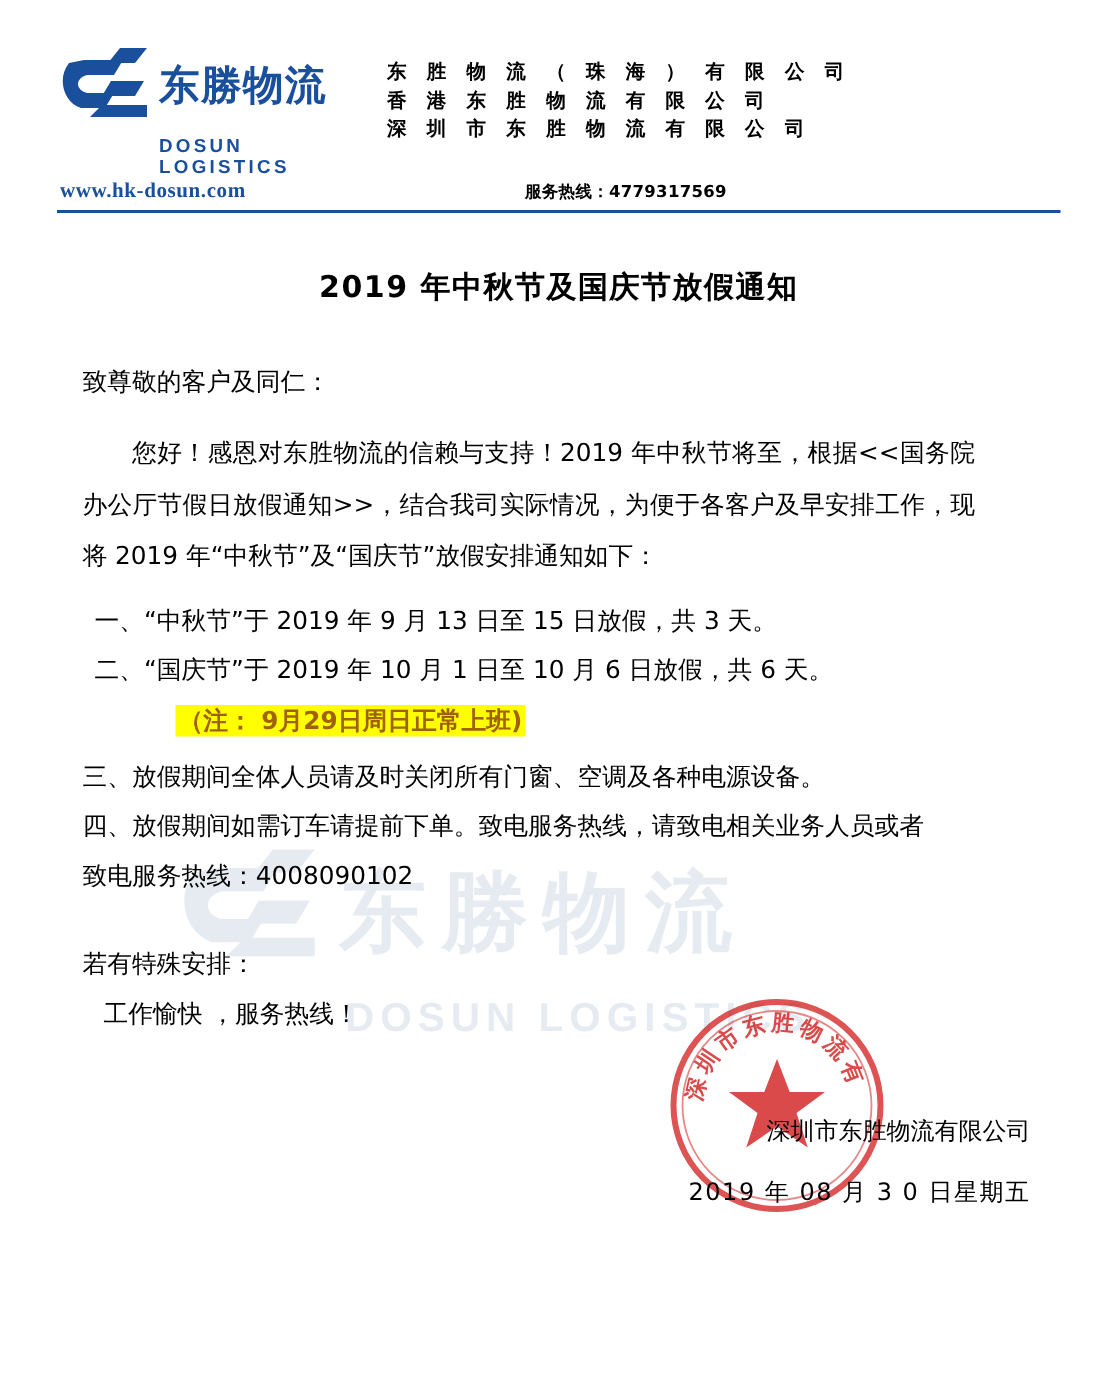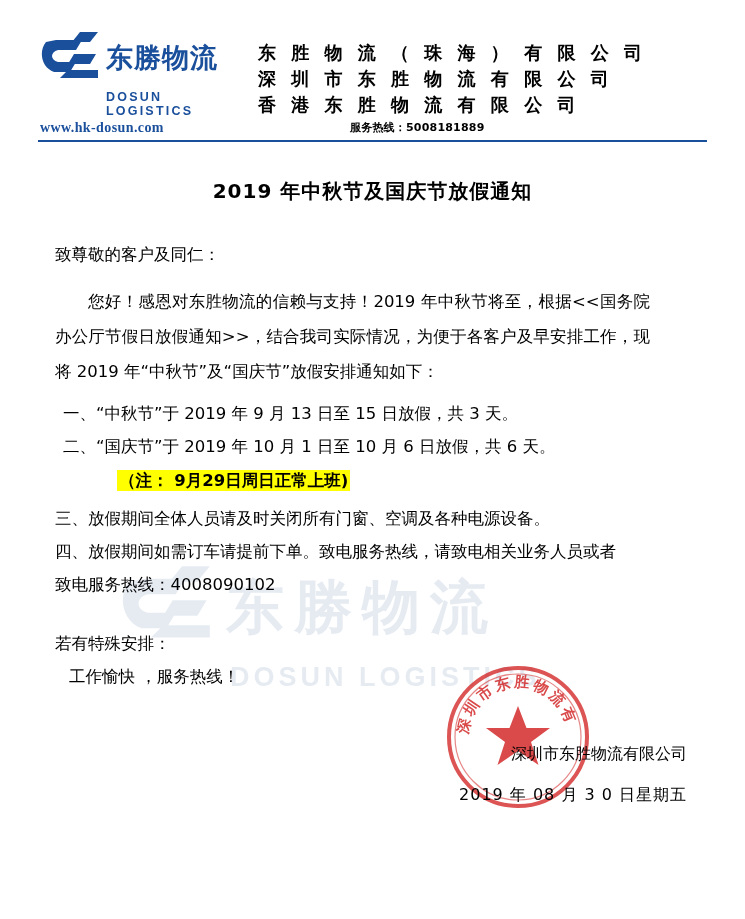--- a/index.html
+++ b/index.html
@@ -63,21 +63,21 @@
     color: #1a4f9c;
     font-weight: bold;
   }
   .company-names {
     flex: 1 1 auto;
     padding-left: 8px;
     padding-top: 12px;
   }
   .company-names div {
     font-family: "DejaVu Sans", sans-serif;
-    font-size: 18px;
+    font-size: 13px;
     font-weight: bold;
     letter-spacing: 4.5px;
     color: #000;
     line-height: 1.45;
     white-space: nowrap;
   }
   .header-meta {
     position: relative;
     padding: 2px 40px 0 40px;
     display: flex;
@@ -142,21 +142,21 @@
   }
   .item-indent {
     padding-left: 8px;
   }
   .note-line {
     padding-left: 62px;
     margin: 2px 0 4px 0;
   }
   .note {
     background: #ffff00;
-    color: #000000;
+    color: #a16207;
     font-weight: bold;
     padding: 1px 2px;
   }
   .tail {
     margin-top: 26px;
   }
   .tail-line {
     line-height: 2.0;
   }
   .tail-indent {
@@ -235,28 +235,28 @@
             <path d="M20 50 L58 50 L58 42 L28 42 Z" fill="#1a4f9c"></path>
             <path d="M34 26 L56 26 L50 36 L28 36 Z" fill="#1a4f9c"></path>
           </svg>
         </div>
         <div class="logo-cn">东勝物流</div>
       </div>
       <div class="logo-en">DOSUN LOGISTICS</div>
     </div>
     <div class="company-names">
       <div>东 胜 物 流 （ 珠 海 ） 有 限 公 司</div>
+      <div>香 港 东 胜 物 流 有 限 公 司</div>
       <div>深 圳 市 东 胜 物 流 有 限 公 司</div>
-      <div>香 港 东 胜 物 流 有 限 公 司</div>
     </div>
   </div>
 
   <div class="header-meta">
     <div class="website">www.hk-dosun.com</div>
-    <div class="hotline">服务热线：5008181889</div>
+    <div class="hotline">服务热线：4779317569</div>
   </div>
   <div class="rule"></div>
 
   <div class="watermark">
     <div class="wm-row">
       <div class="wm-mark">
         <svg width="96" height="90" viewBox="0 0 62 58" xmlns="http://www.w3.org/2000/svg">
           <path d="M40 4 L58 4 L50 14 L32 14 Z" fill="#8fa8c8"></path>
           <path d="M6 14 C-2 24, 2 40, 14 44 L30 44 L36 34 L18 34 C10 32, 10 24, 18 22 L36 22 L42 12 L16 12 Z" fill="#8fa8c8"></path>
           <path d="M20 50 L58 50 L58 42 L28 42 Z" fill="#8fa8c8"></path>

